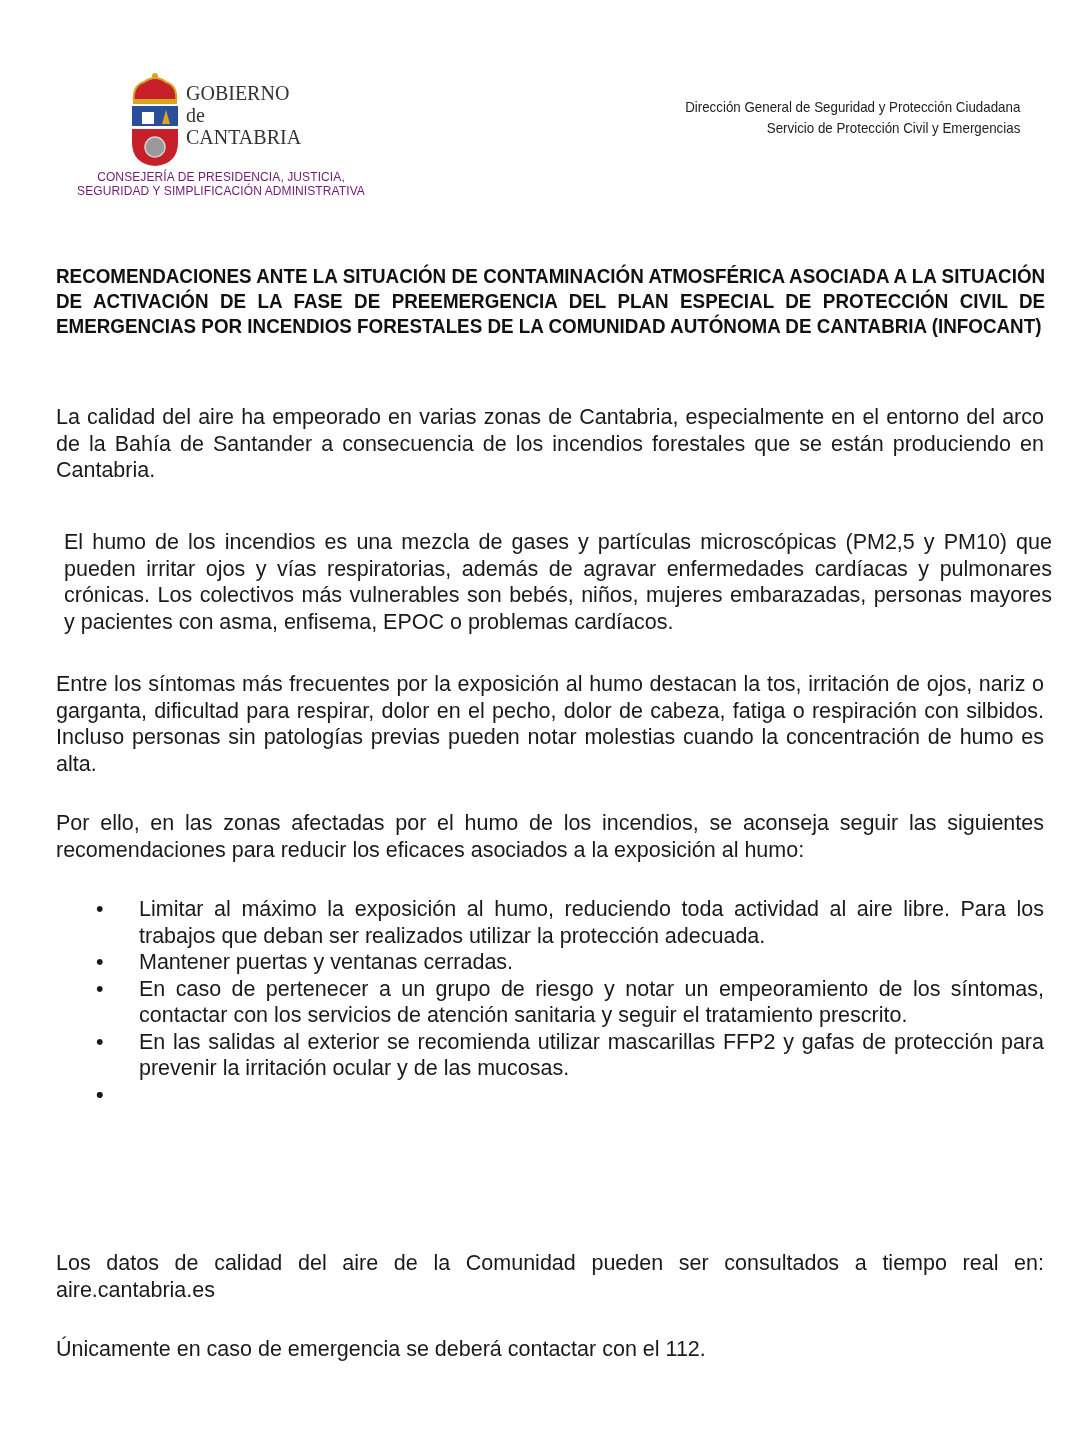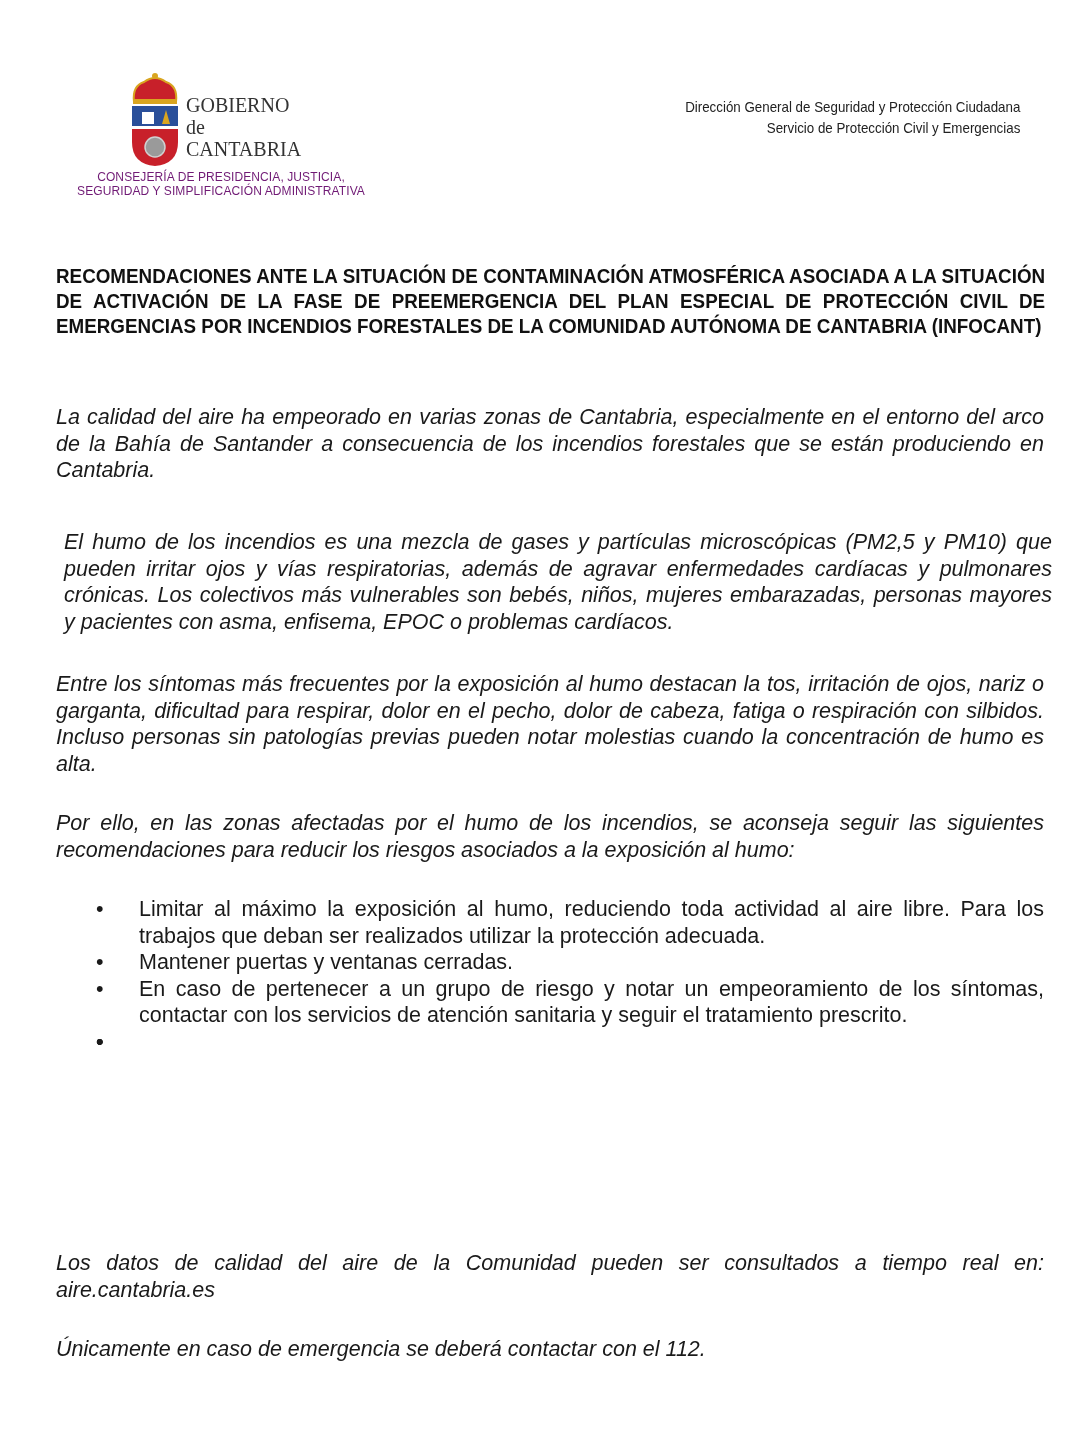--- a/index.html
+++ b/index.html
@@ -1,30 +1,30 @@
 <!DOCTYPE html>
 <html><head>
 <meta charset="utf-8">
 <style>
   html, body { margin: 0; padding: 0; background: #ffffff; }
   body { width: 1080px; height: 1443px; position: relative; overflow: hidden;
          font-family: "Liberation Sans", sans-serif; color: #111; }
   .logo-block { position: absolute; left: 56px; top: 70px; width: 340px; }
   .shield { position: absolute; left: 72px; top: 2px; width: 54px; height: 96px; }
-  .gov-name { position: absolute; left: 130px; top: 24px; font-family: "Liberation Serif", serif;
+  .gov-name { position: absolute; left: 130px; top: 12px; font-family: "Liberation Serif", serif;
               font-size: 20px; line-height: 22px; color: #333; }
   .consejeria { position: absolute; left: 0; top: 100px; width: 330px; text-align: center;
                 font-size: 12px; line-height: 14px; color: #701a75; letter-spacing: 0.1px; }
   .dept { position: absolute; right: 60px; top: 97px; text-align: right; font-size: 14.5px;
           line-height: 21px; color: #222; transform: scaleX(0.92); transform-origin: right top; }
   .title { position: absolute; left: 56px; top: 264px; width: 990px; font-weight: bold;
            font-size: 19.5px; line-height: 25px; text-align: justify; text-align-last: left;
            color: #111; transform: scaleX(0.965); transform-origin: left top; width: 1025px; }
   .para { position: absolute; left: 56px; width: 988px; font-size: 21.5px; line-height: 26.5px;
-          text-align: justify; text-align-last: left; color: #1a1a1a; font-style: italic; }
+          text-align: justify; text-align-last: left; color: #1a1a1a; }
   .bullets { position: absolute; left: 56px; top: 896px; width: 988px; margin: 0; padding: 0;
              list-style: none; font-size: 21.5px; line-height: 26.5px; color: #1a1a1a; }
   .bullets li { position: relative; padding-left: 83px; text-align: justify; text-align-last: left; }
   .bullets li .dot { position: absolute; left: 40px; top: 0; }
 </style>
 </head>
 <body>
 
 <div class="logo-block">
   <svg class="shield" viewBox="0 0 54 96">
@@ -55,25 +55,25 @@
 <div class="dept">
   <div>Dirección General de Seguridad y Protección Ciudadana</div>
   <div>Servicio de Protección Civil y Emergencias</div>
 </div>
 
 <div class="title">RECOMENDACIONES ANTE LA SITUACIÓN DE CONTAMINACIÓN ATMOSFÉRICA ASOCIADA A LA SITUACIÓN DE ACTIVACIÓN DE LA FASE DE PREEMERGENCIA DEL PLAN ESPECIAL DE PROTECCIÓN CIVIL DE EMERGENCIAS POR INCENDIOS FORESTALES DE LA COMUNIDAD AUTÓNOMA DE CANTABRIA (INFOCANT)</div>
 
 <p class="para" style="top:404px;margin:0;">La calidad del aire ha empeorado en varias zonas de Cantabria, especialmente en el entorno del arco de la Bahía de Santander a consecuencia de los incendios forestales que se están produciendo en Cantabria.</p>
 <p class="para" style="top:521px;margin:8px;">El humo de los incendios es una mezcla de gases y partículas microscópicas (PM2,5 y PM10) que pueden irritar ojos y vías respiratorias, además de agravar enfermedades cardíacas y pulmonares crónicas. Los colectivos más vulnerables son bebés, niños, mujeres embarazadas, personas mayores y pacientes con asma, enfisema, EPOC o problemas cardíacos.</p>
 <p class="para" style="top:671px;margin:0;">Entre los síntomas más frecuentes por la exposición al humo destacan la tos, irritación de ojos, nariz o garganta, dificultad para respirar, dolor en el pecho, dolor de cabeza, fatiga o respiración con silbidos. Incluso personas sin patologías previas pueden notar molestias cuando la concentración de humo es alta.</p>
-<p class="para" style="top:810px;margin:0;">Por ello, en las zonas afectadas por el humo de los incendios, se aconseja seguir las siguientes recomendaciones para reducir los riesgos asociados a la exposición al humo:</p>
+<p class="para" style="top:810px;margin:0;">Por ello, en las zonas afectadas por el humo de los incendios, se aconseja seguir las siguientes recomendaciones para reducir los eficaces asociados a la exposición al humo:</p>
 
 <ul class="bullets">
   <li><span class="dot">•</span><span>Limitar al máximo la exposición al humo, reduciendo toda actividad al aire libre. Para los trabajos que deban ser realizados utilizar la protección adecuada.</span></li>
   <li><span class="dot">•</span><span>Mantener puertas y ventanas cerradas.</span></li>
   <li><span class="dot">•</span><span>En caso de pertenecer a un grupo de riesgo y notar un empeoramiento de los síntomas, contactar con los servicios de atención sanitaria y seguir el tratamiento prescrito.</span></li>
-  <li><span class="dot">•</span></li>
+  <li><span class="dot">•</span><span>En las salidas al exterior se recomienda utilizar mascarillas FFP2 y gafas de protección para prevenir la irritación ocular y de las mucosas.</span></li>
   <li><span class="dot">•</span></li>
   <li><span class="dot">•</span></li>
 </ul>
 
 <p class="para" style="top:1250px;margin:0;">Los datos de calidad del aire de la Comunidad pueden ser consultados a tiempo real en: aire.cantabria.es</p>
 <p class="para" style="top:1336px;margin:0;">Únicamente en caso de emergencia se deberá contactar con el 112.</p>
 
 </body></html>

